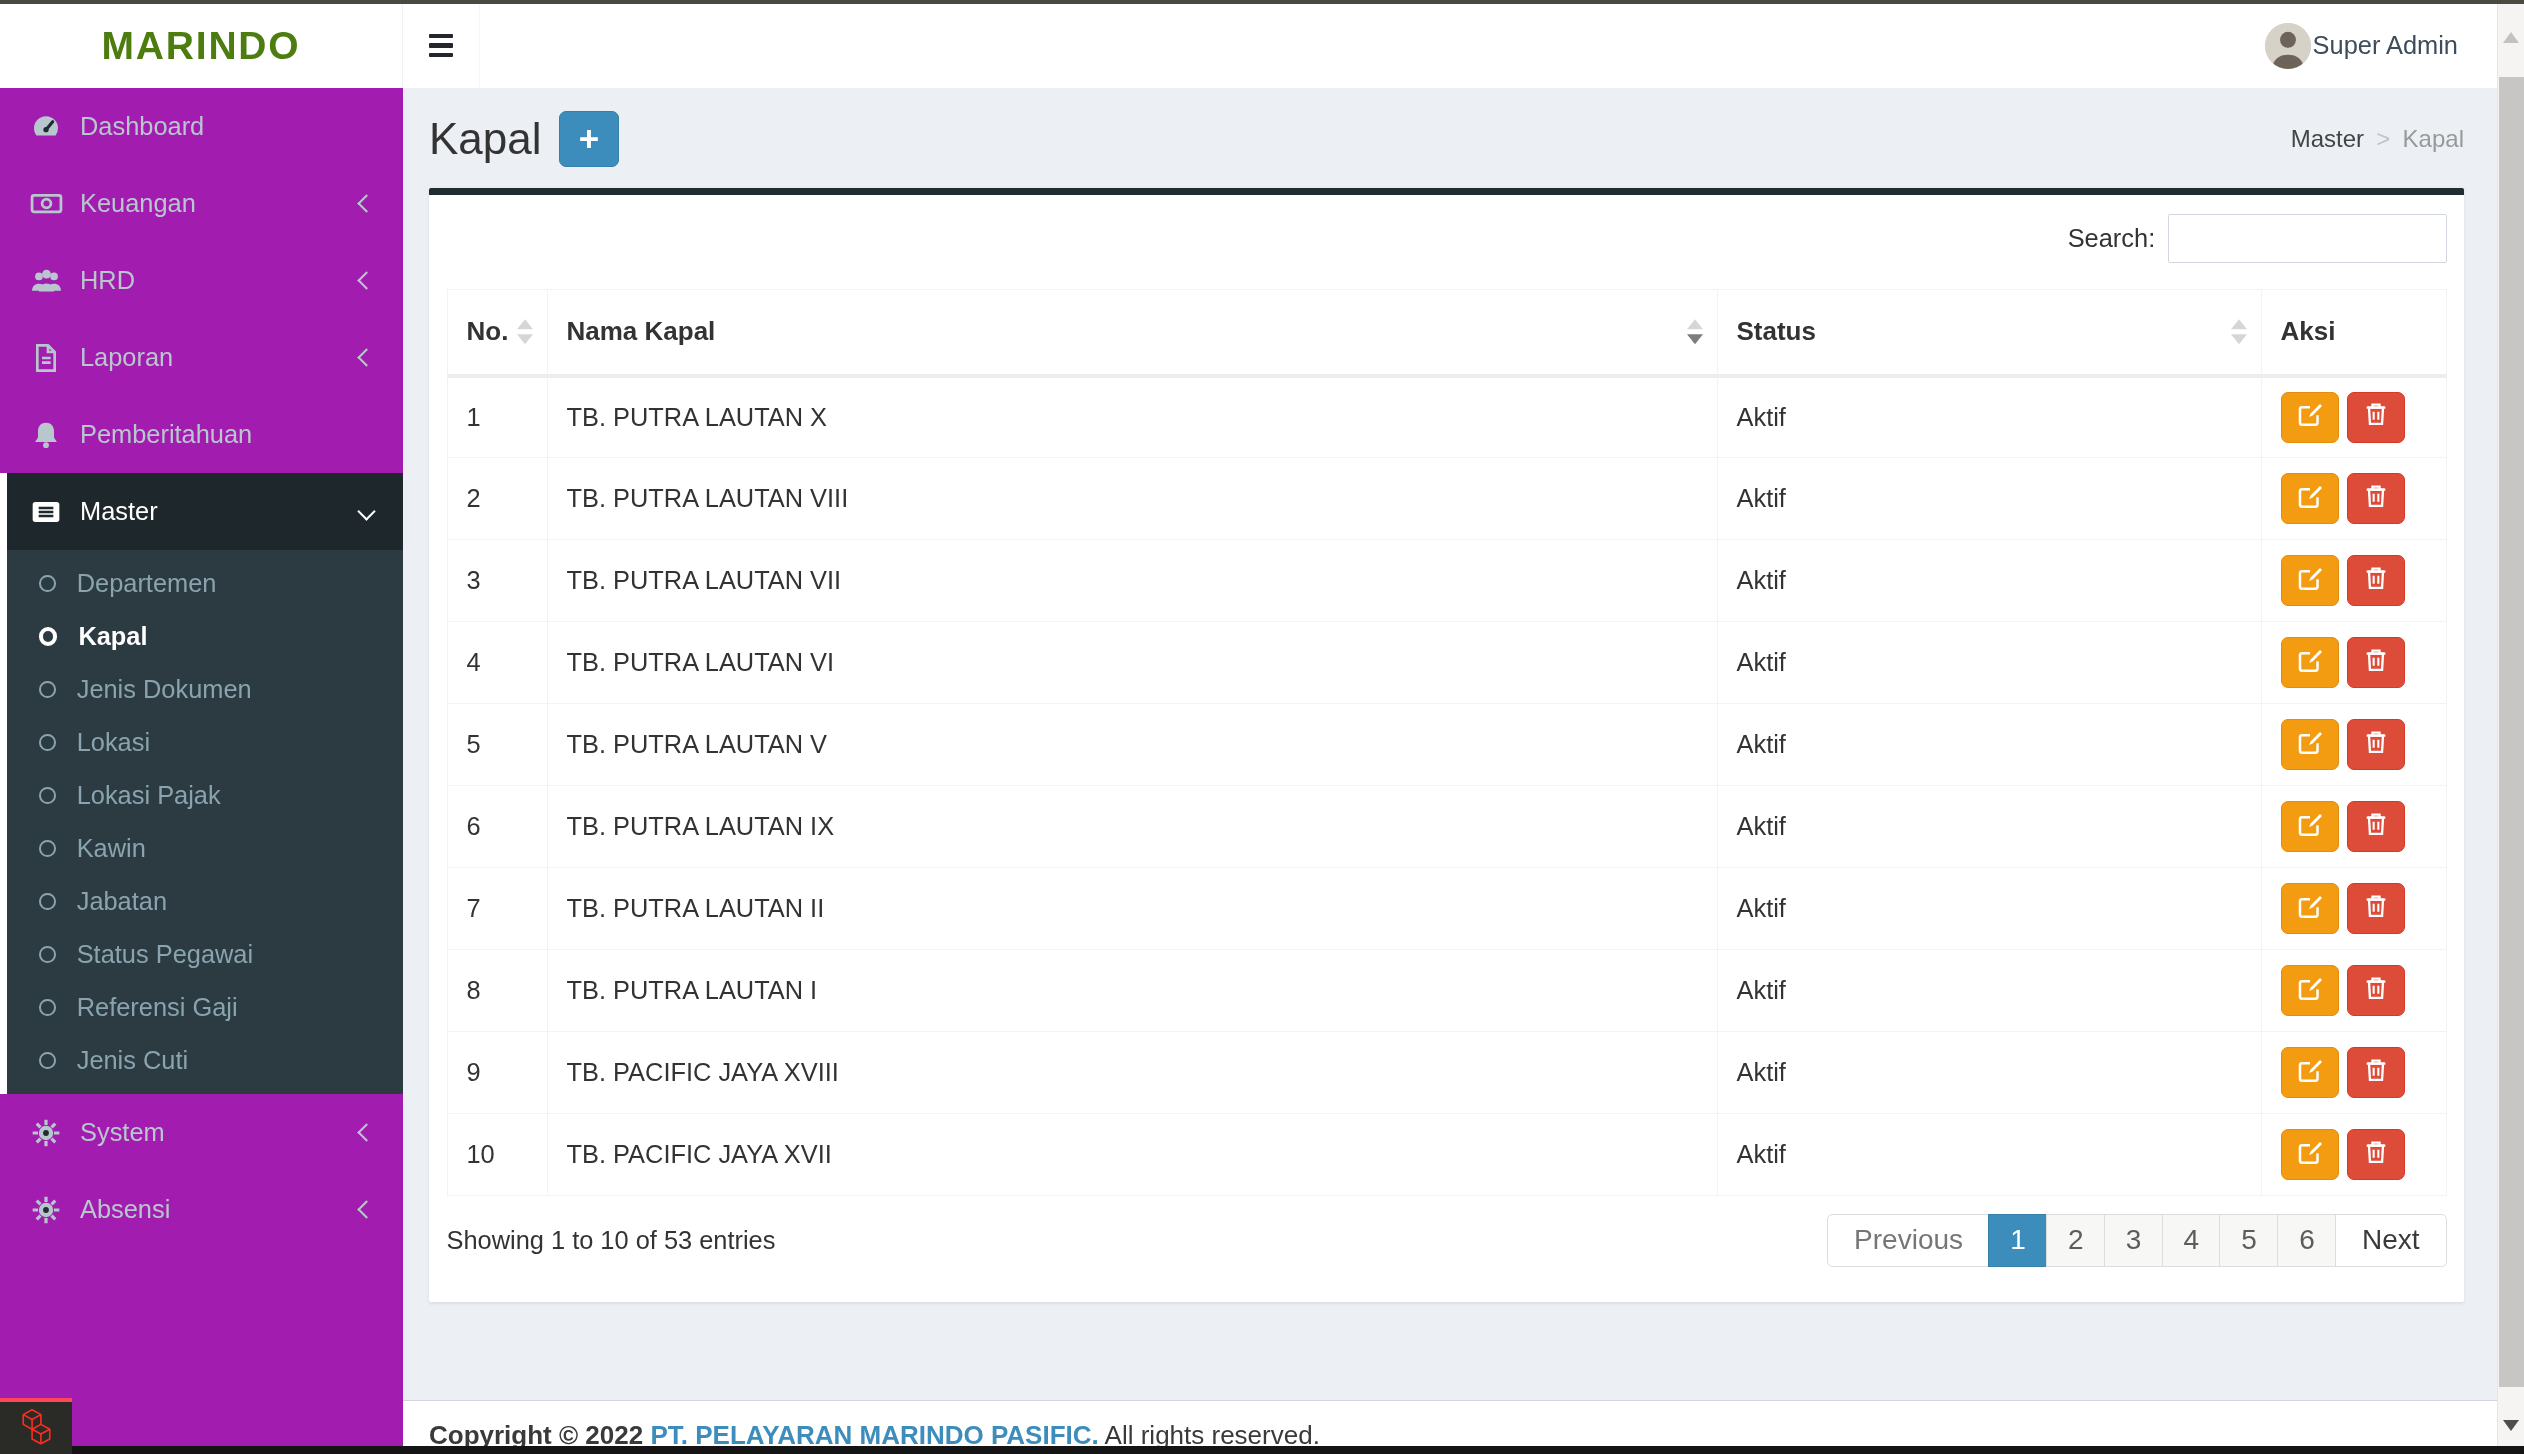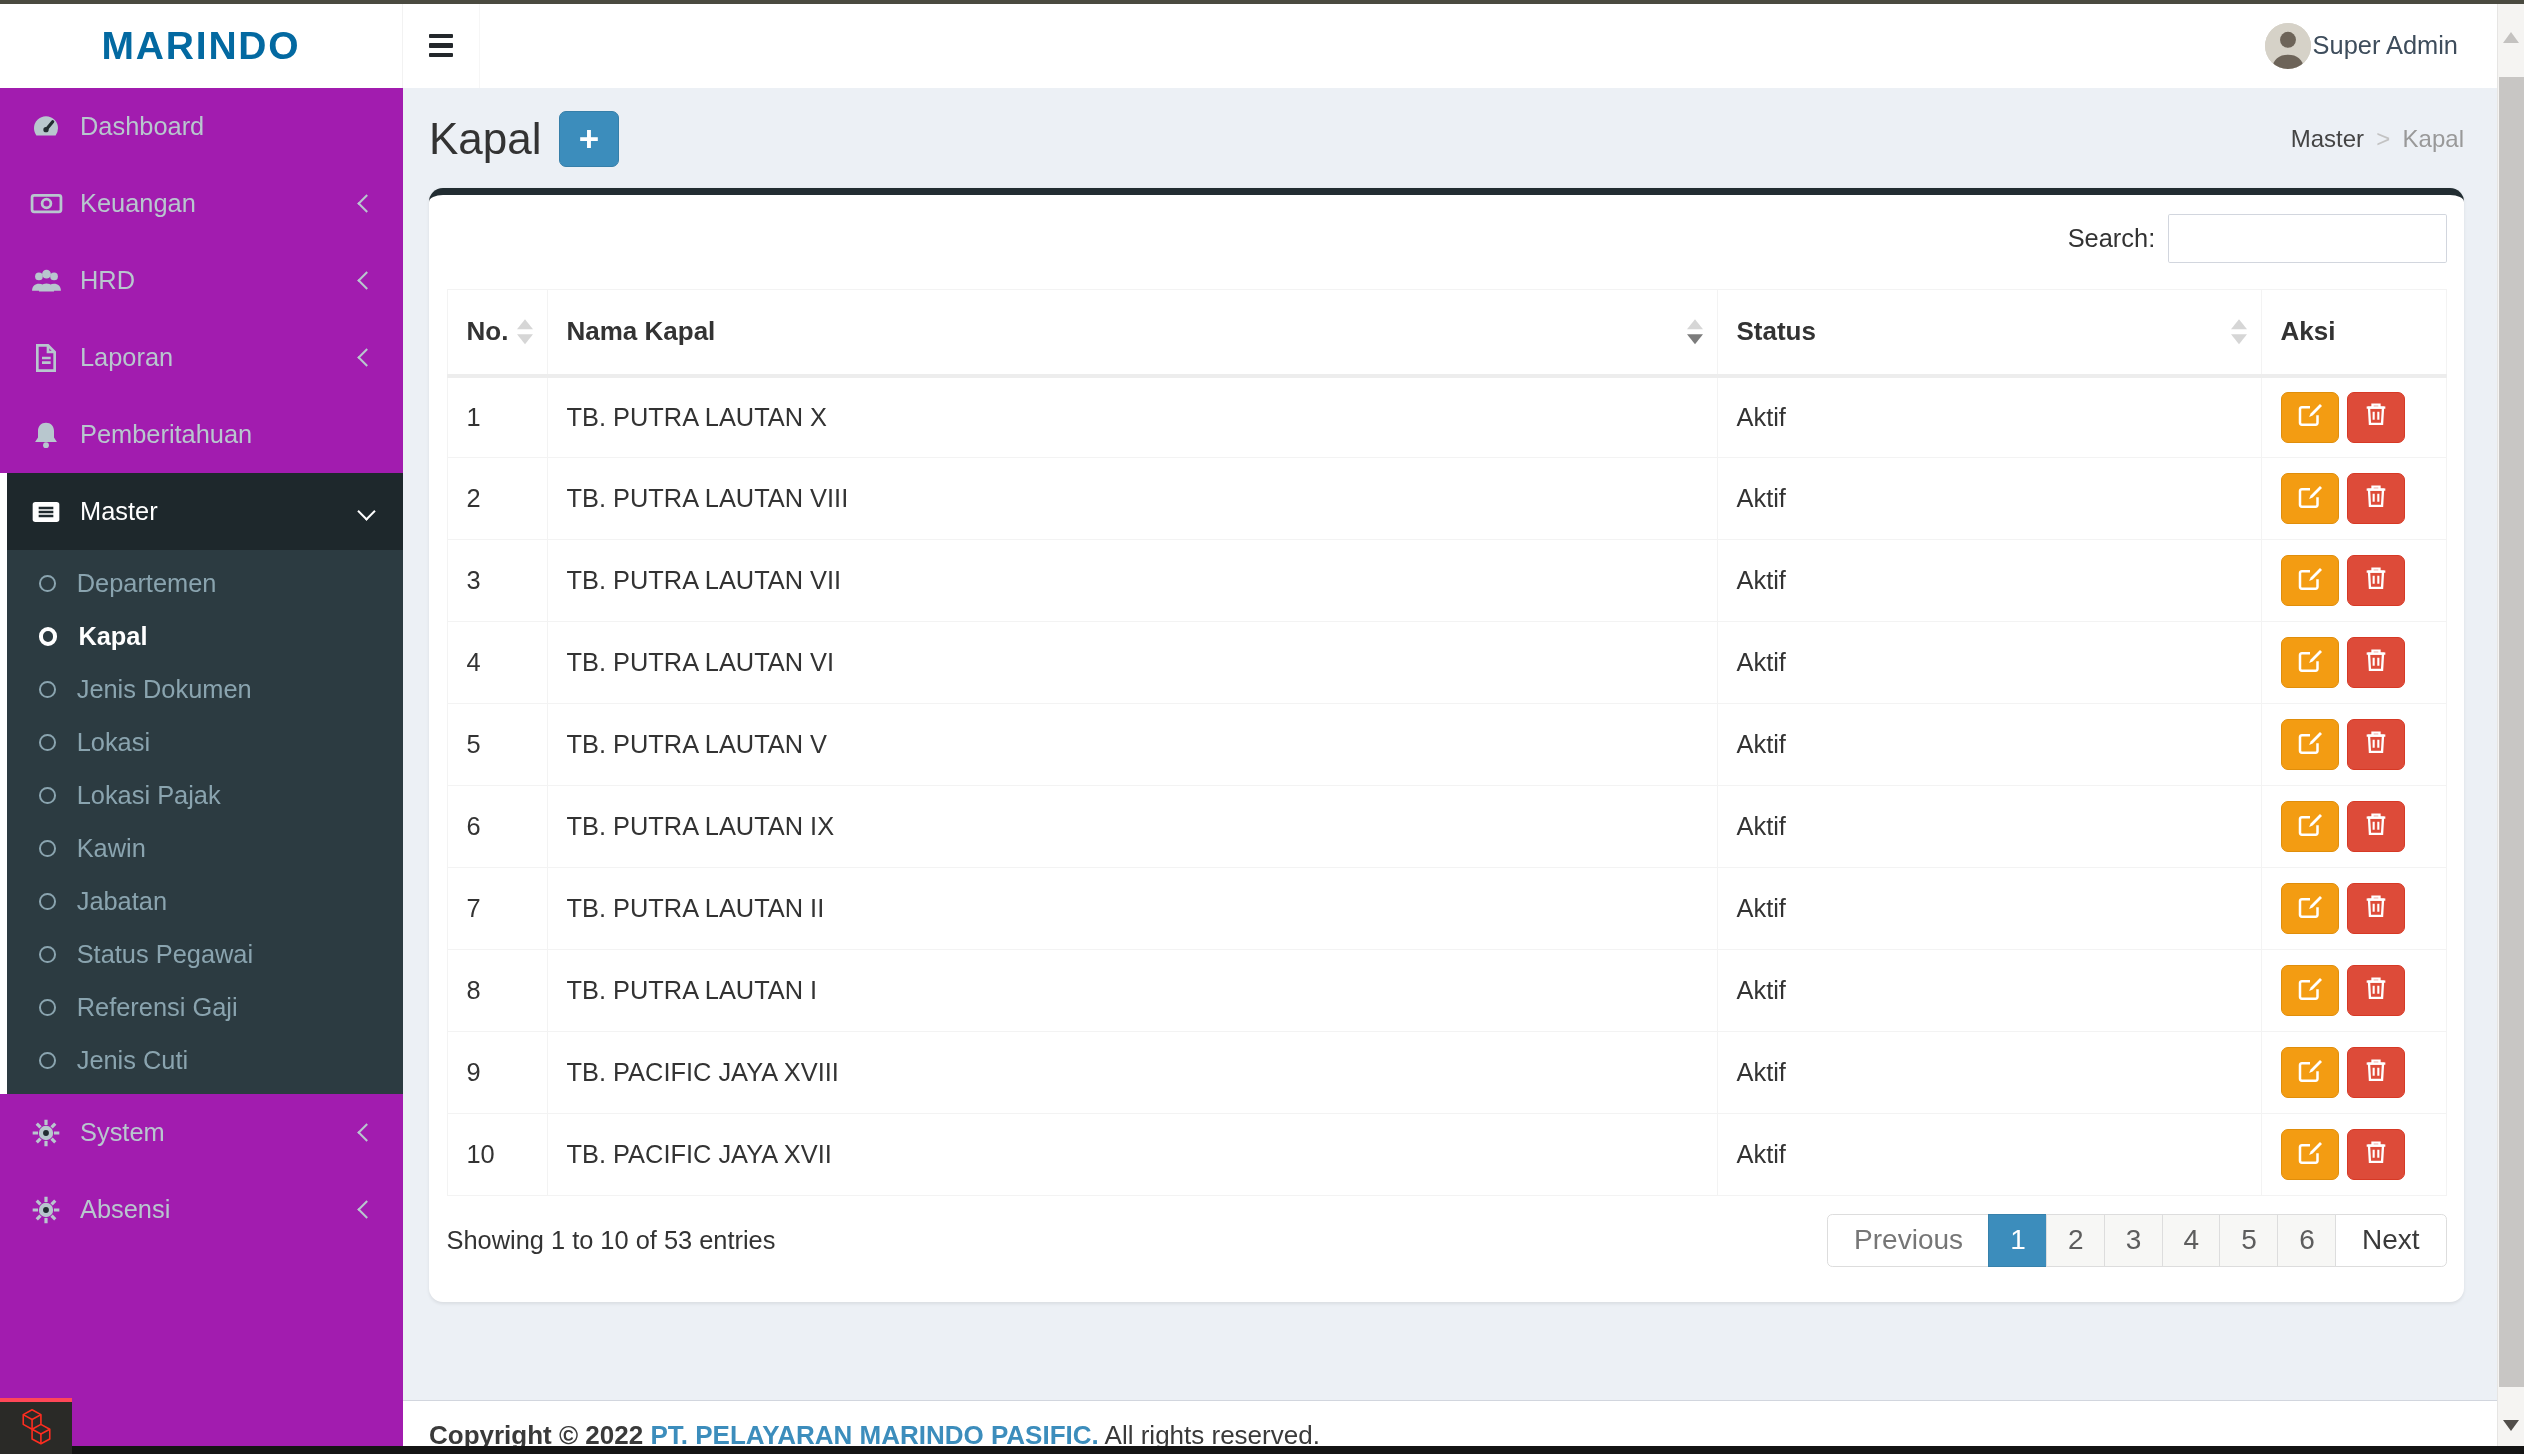--- a/index.html
+++ b/index.html
@@ -17,21 +17,21 @@
   .scrollbar { position:absolute; top:0; right:0; bottom:0; width:28px; background:#f5f4f2; border-left:0.9px solid #e6e5e3; z-index:30; }
   .sb-up    { position:absolute; top:32px; left:5.3px; width:0; height:0; border-left:8.8px solid transparent; border-right:8.8px solid transparent; border-bottom:11.4px solid #c4c2c0; }
   .sb-thumb { position:absolute; top:77px; left:0.9px; width:26px; height:1310px; background:#c8c6c4; }
   .sb-down  { position:absolute; bottom:23px; left:5.3px; width:0; height:0; border-left:8.8px solid transparent; border-right:8.8px solid transparent; border-top:11.4px solid #514e4a; }
 
   
   .logo {
     position:absolute; top:3.5px; left:0; width:403px; height:84px; background:#fff;
     display:flex; align-items:center; justify-content:center; border-right:1.8px solid #f2f2f2; z-index:20;
   }
-  .logo-text { font-size:39px; font-weight:700; letter-spacing:1.8px; color:#0369a1; }
+  .logo-text { font-size:39px; font-weight:700; letter-spacing:1.8px; color:#4d7c0f; }
   .navbar { position:absolute; top:3.5px; left:403px; right:28px; height:84px; background:#fff; z-index:20; }
   .hamburger { position:absolute; left:0; top:0; width:77px; height:84px; display:flex; flex-direction:column; align-items:center; justify-content:center; gap:5.3px; cursor:pointer; border-right:0.9px solid #f6f6f6; }
   .hamburger span { width:24px; height:4.4px; background:#23272b; border-radius:0.9px; }
   .user-menu { position:absolute; right:39px; top:0; height:84px; display:flex; align-items:center; gap:2px; cursor:pointer; }
   .avatar { width:46px; height:46px; border-radius:50%; overflow:hidden; background:#d6d2c8; }
   .user-name { font-size:25.4px; color:#3e4d5c; }
 
   
   .sidebar { position:absolute; top:88px; left:0; bottom:0; width:403px; background:#a21caf; z-index:10; }
   .nav-item { height:77px; display:flex; align-items:center; padding:0 30px 0 26px; color:#b8c7ce; font-size:25.4px; cursor:pointer; }
@@ -53,21 +53,21 @@
   
   .content-wrapper { position:absolute; top:88px; left:403px; right:28px; bottom:0; background:#ecf0f5; }
   .content-header { display:flex; align-items:center; padding:23px 33px 21px 26px; }
   .page-title { font-size:44px; font-weight:400; color:#333; }
   .add-button { margin-left:17.5px; width:60px; height:56px; background:#3c8dbc; border:1.8px solid #367fa9; border-radius:7px; color:#fff; font-size:35px; font-weight:700; display:flex; align-items:center; justify-content:center; cursor:pointer; }
   .breadcrumb { margin-left:auto; font-size:24px; display:flex; gap:12.3px; align-items:center; }
   .breadcrumb .bc-parent { color:#444; cursor:pointer; }
   .breadcrumb .bc-sep { color:#c3c3c3; }
   .breadcrumb .bc-current { color:#999; }
 
-  .card { margin:0 33px 0 26px; background:#fff; border-top:7px solid #222d32; border-radius:14px; box-shadow:0 1.8px 3.5px rgba(0,0,0,.08); padding:19px 17.5px 35px; }
+  .card { margin:0 33px 0 26px; background:#fff; border-top:7px solid #222d32; border-radius:2px; box-shadow:0 1.8px 3.5px rgba(0,0,0,.08); padding:19px 17.5px 35px; }
   .search-row { display:flex; justify-content:flex-end; align-items:center; margin-bottom:26px; }
   .search-label { font-size:25.4px; color:#333; margin-right:12.3px; }
   .search-input { width:279px; height:49px; border:1.8px solid #d2d6de; border-radius:1.8px; font-size:24.5px; padding:0 12.3px; outline:none; font-family:inherit; }
 
   table.data { width:100%; border-collapse:collapse; }
   table.data th, table.data td { border:1.8px solid #f3f3f3; padding:0 19px; text-align:left; }
   table.data th { height:86px; font-size:26px; font-weight:700; color:#333; position:relative; border-bottom:4.4px solid #ededed; cursor:pointer; }
   table.data td { height:82px; font-size:25.4px; color:#333; }
   th.col-no { width:100px; }
   th.col-nama { width:1170px; }

